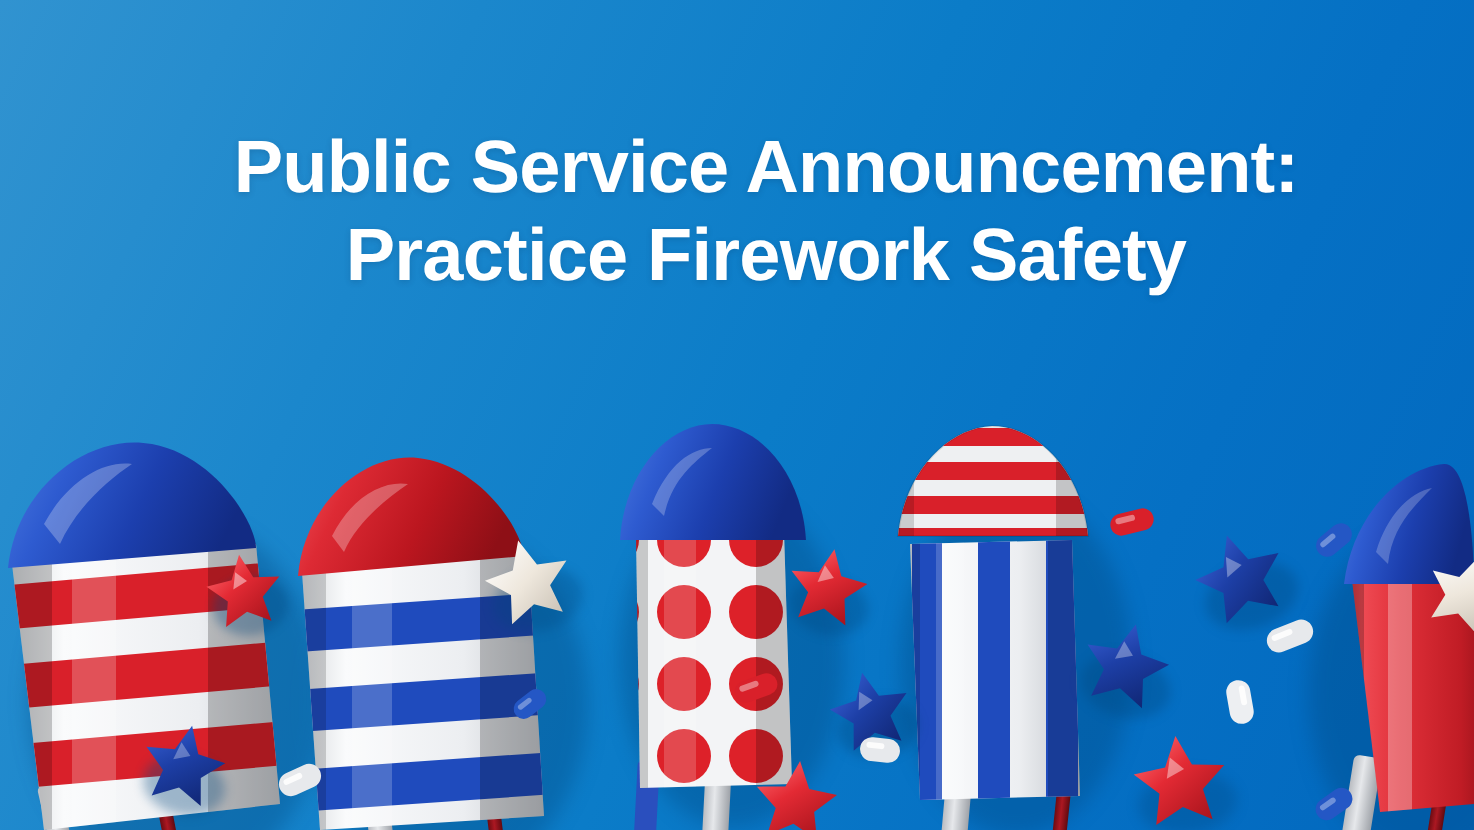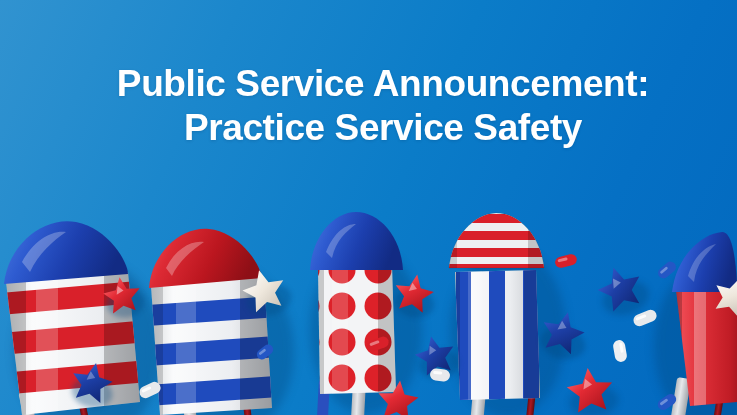--- a/index.html
+++ b/index.html
@@ -327,16 +327,16 @@
           <rect x="-11" y="-6" width="22" height="12" rx="6" fill="#e7e9ec"></rect>
           <rect x="-8" y="-3.5" width="10" height="3" rx="1.5" fill="rgba(255,255,255,.85)"></rect>
         </g>
       </g>
 
     </svg>
   </div>
 
   <div id="title-block">
     <span class="title-line">Public Service Announcement:</span>
-    <span class="title-line">Practice Service Safety</span>
+    <span class="title-line">Practice Firework Safety</span>
   </div>
 
 </div>
 
 </body></html>

